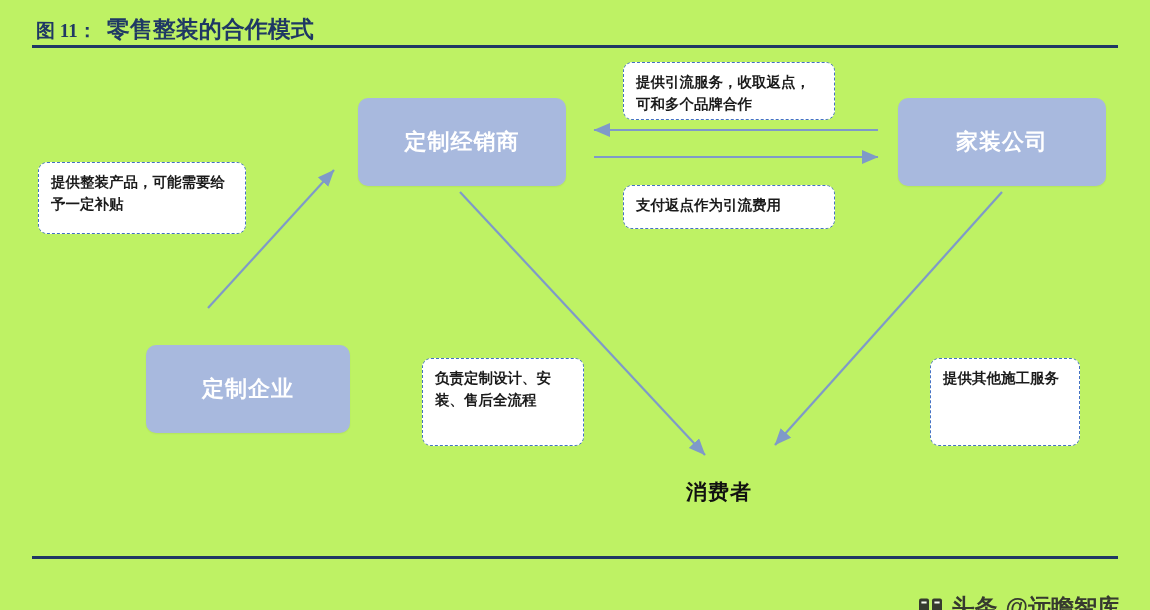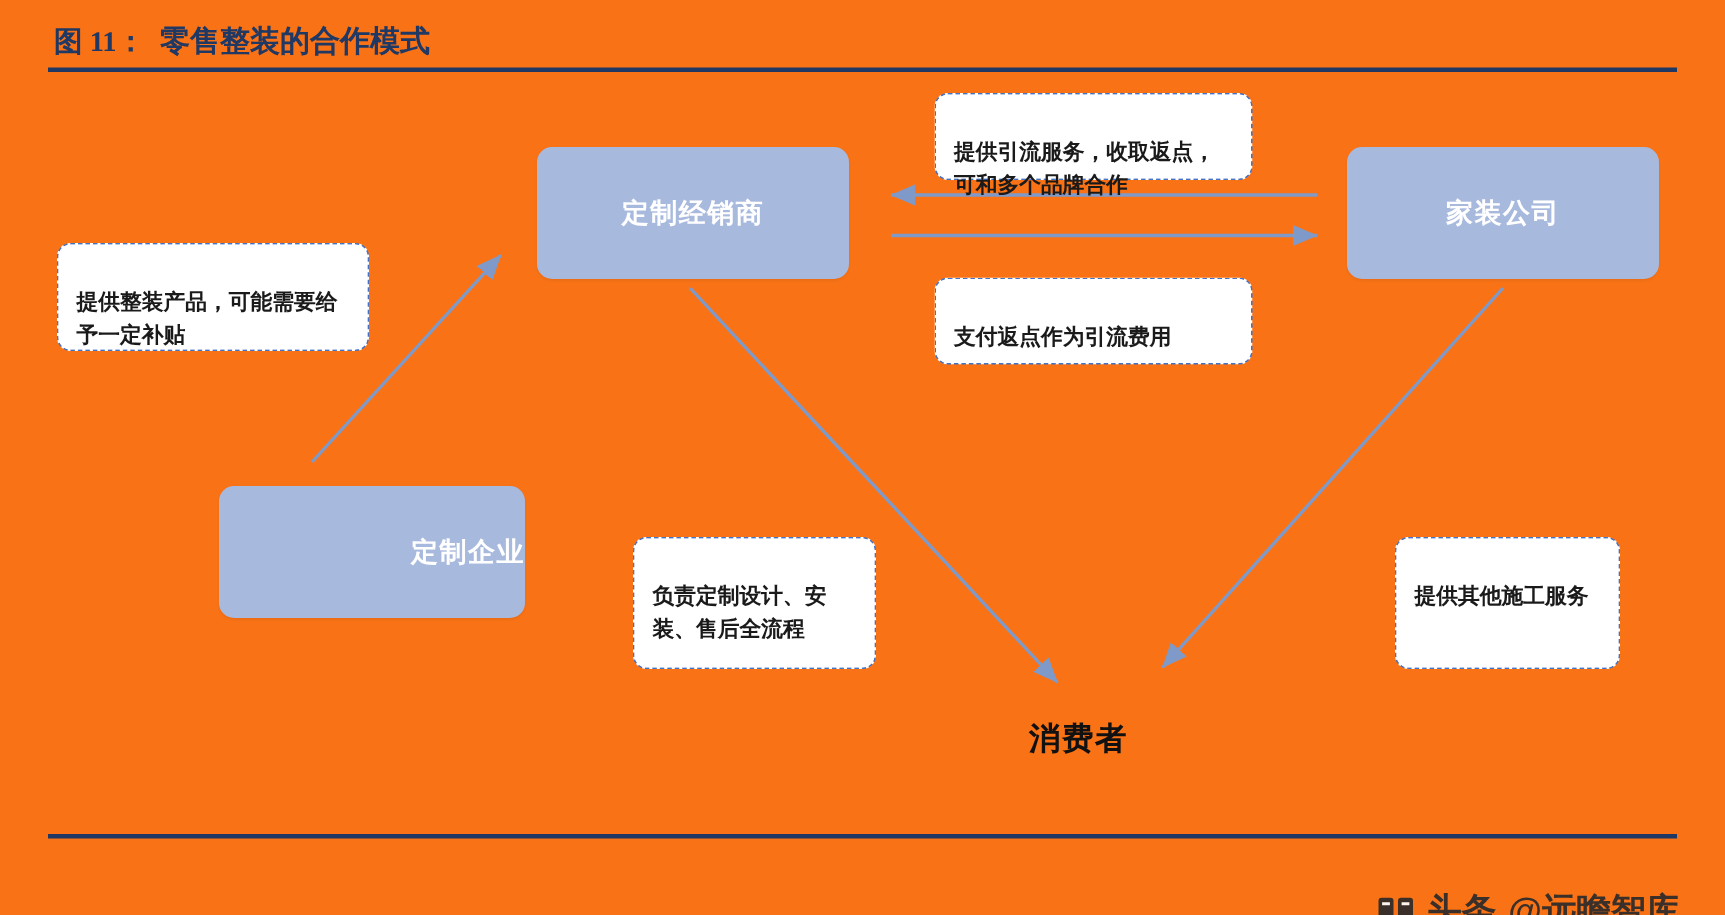--- a/index.html
+++ b/index.html
@@ -10,21 +10,21 @@
     width: 1150px;
     height: 610px;
     background: #ffffff;
     font-family: "Liberation Sans", sans-serif;
     overflow: hidden;
   }
   #page {
     position: relative;
     width: 1150px;
     height: 610px;
-    background: #f97316;
+    background: #bef264;
   }
   
   .title-row {
     position: absolute;
     left: 36px;
     top: 14px;
     width: 1080px;
     display: flex;
     align-items: baseline;
     gap: 10px;
@@ -32,21 +32,21 @@
   .title-label {
     color: #1f3864;
     font-weight: bold;
     font-size: 19px;
     letter-spacing: 0px;
     font-family: "Liberation Serif", serif;
   }
   .title-text {
     color: #1f3864;
     font-weight: bold;
-    font-size: 20px;
+    font-size: 23px;
     font-family: "Liberation Serif", serif;
   }
   .rule-top {
     position: absolute;
     left: 32px;
     top: 45px;
     width: 1086px;
     height: 3px;
     background: #1f3864;
   }
@@ -95,35 +95,35 @@
   
   .node {
     position: absolute;
     background: #a8b9de;
     border-radius: 10px;
     color: #ffffff;
     font-weight: bold;
     display: flex;
     align-items: center;
     justify-content: center;
-    font-size: 18px;
+    font-size: 22px;
     letter-spacing: 1px;
     box-shadow: 0 1px 2px rgba(0,0,0,0.06);
     font-family: Liberation Serif, serif;
   }
   .note {
     position: absolute;
     border: 1.6px dashed #4472c4;
     border-radius: 9px;
     background: #ffffff;
     color: #1a1a1a;
     font-size: 14.5px;
     font-weight: bold;
     line-height: 1.55;
-    padding: 28px 12px;
+    padding: 8px 12px;
     box-sizing: border-box;
     font-family: "Liberation Sans", sans-serif;
   }
   .plain-label {
     position: absolute;
     color: #111111;
     font-weight: bold;
     font-size: 21px;
     letter-spacing: 1px;
   }
@@ -166,21 +166,21 @@
   </svg>
 
   <div class="node" style="left:358px; top:98px; width:208px; height:88px;">
     <span>定制经销商</span>
   </div>
 
   <div class="node" style="left:898px; top:98px; width:208px; height:88px;">
     <span>家装公司</span>
   </div>
 
-  <div class="node" style="left:146px; top:324px; width:204px; height:88px;justify-content:flex-end;">
+  <div class="node" style="left:146px; top:345px; width:204px; height:88px;">
     <span>定制企业</span>
   </div>
 
   <div class="plain-label" style="left:686px; top:478px;">
     <span>消费者</span>
   </div>
 
   <div class="note" style="left:623px; top:62px; width:212px; height:58px;">
     <span>提供引流服务，收取返点，可和多个品牌合作</span>
   </div>

